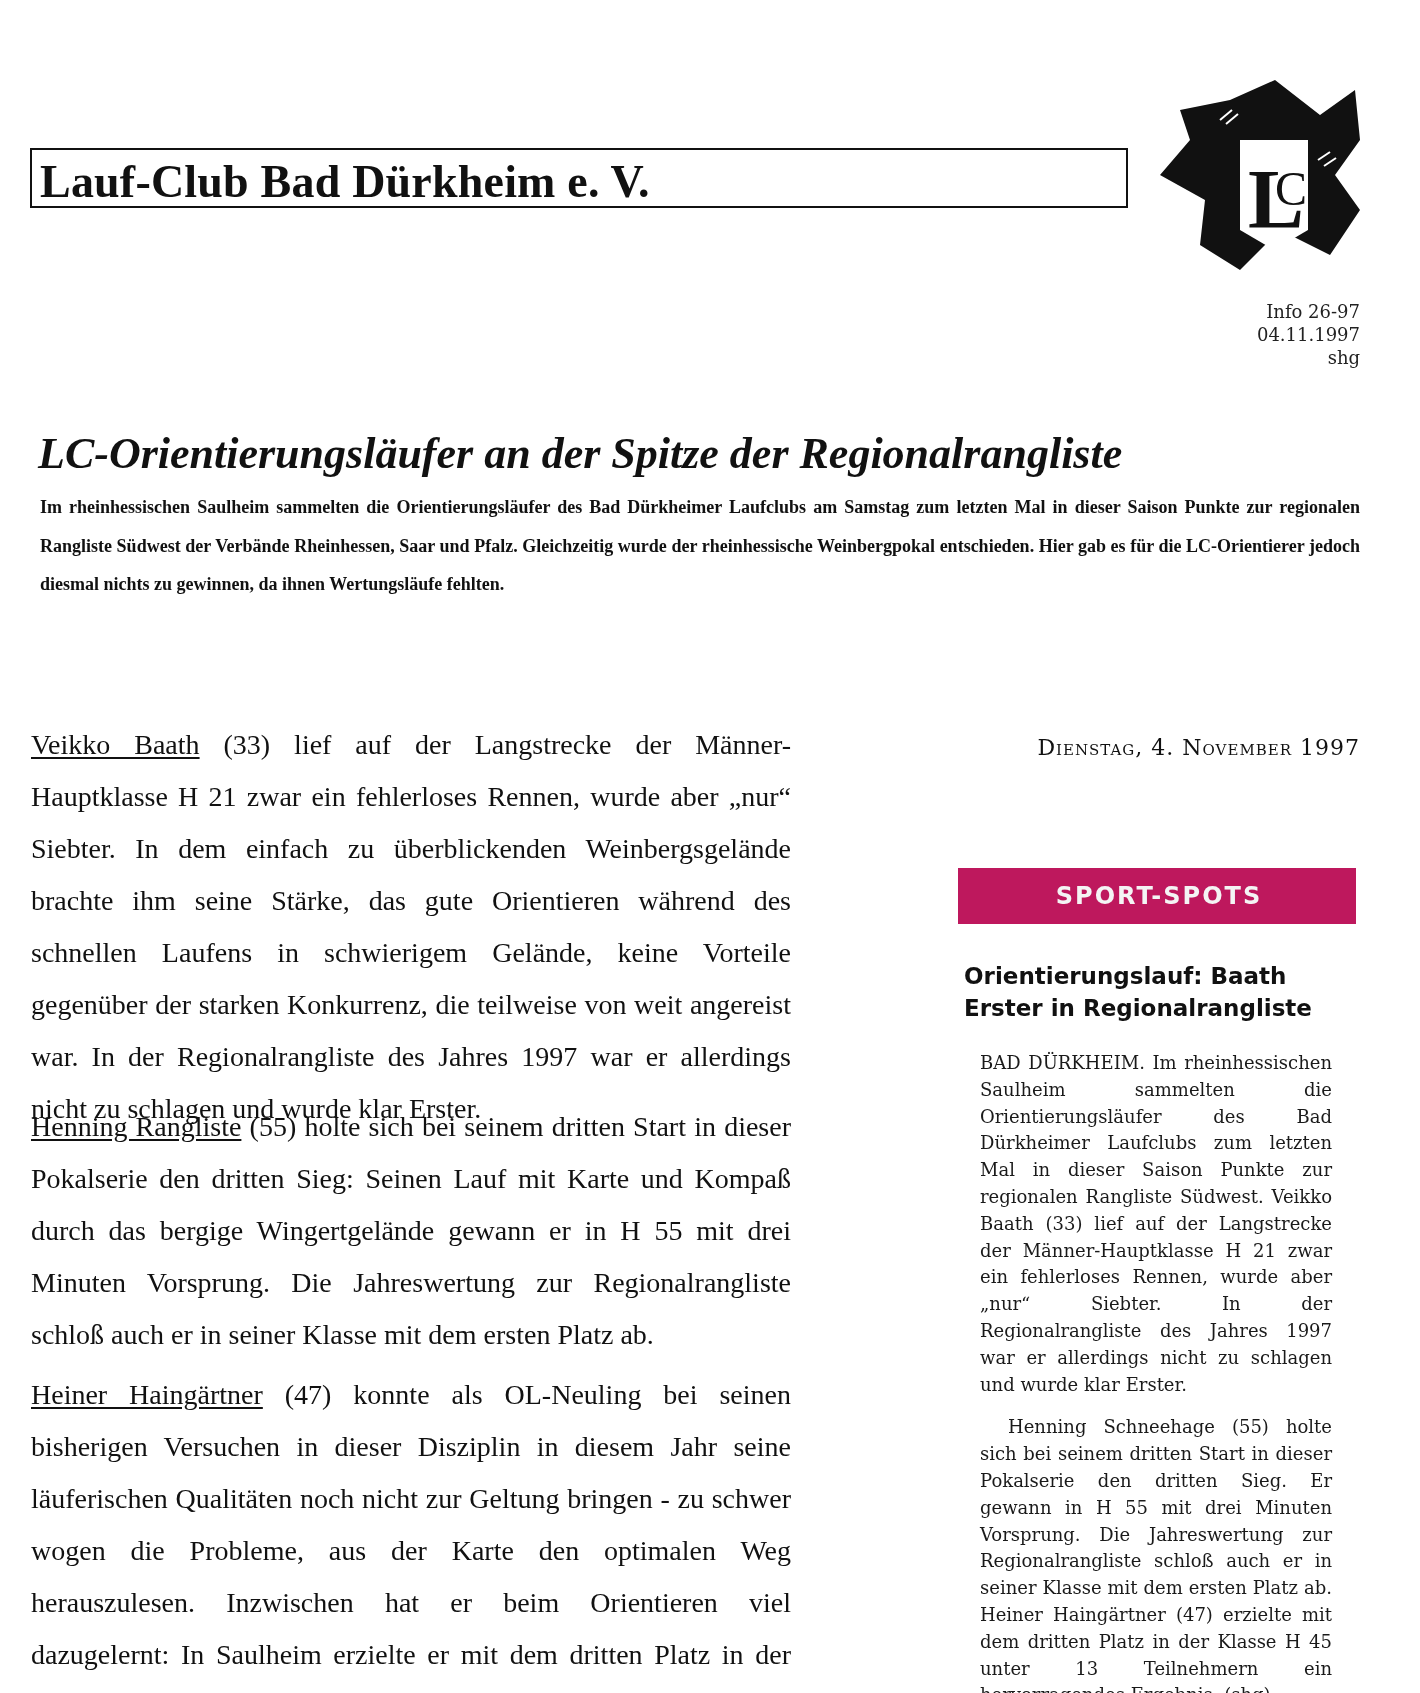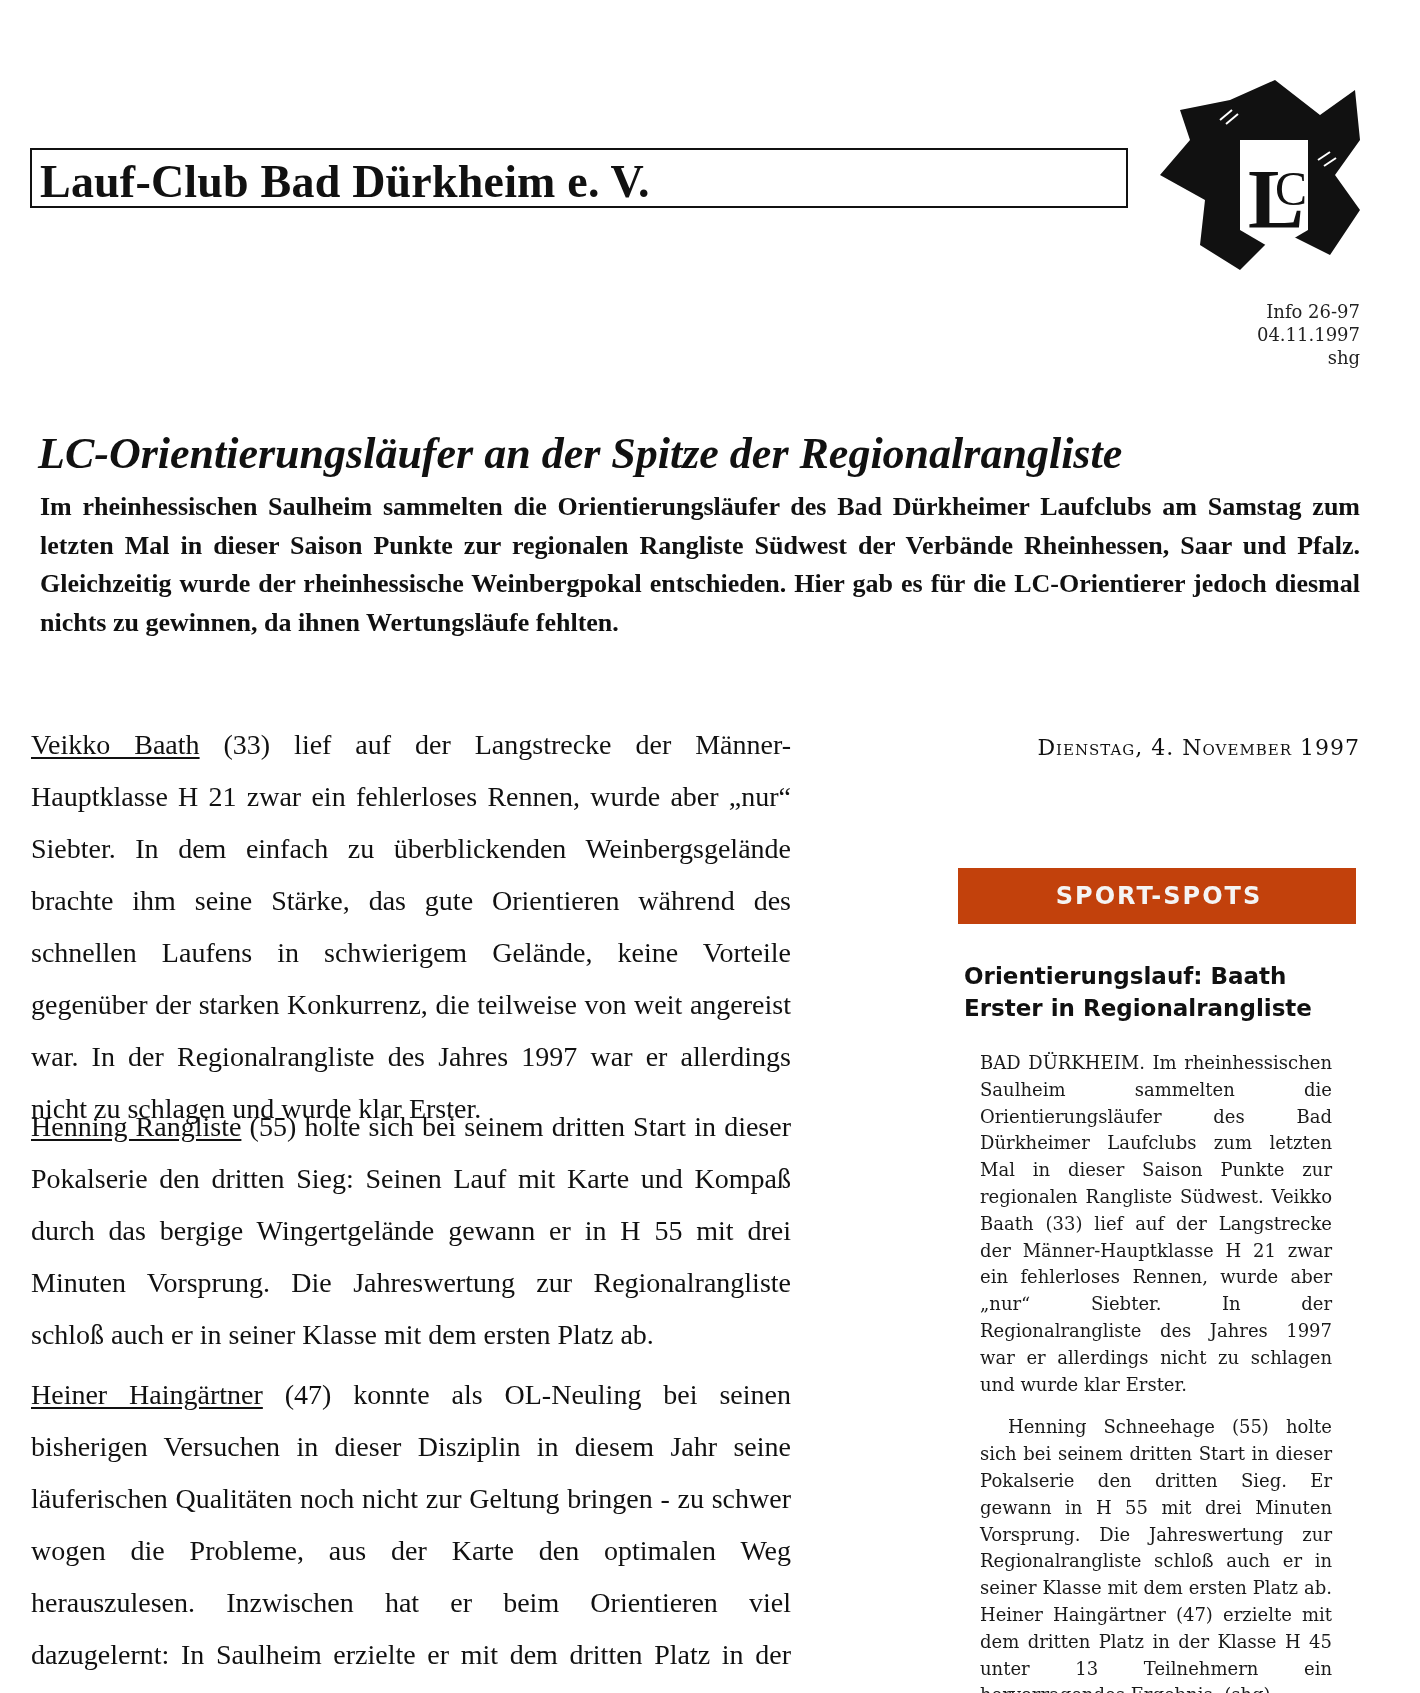--- a/index.html
+++ b/index.html
@@ -3,28 +3,28 @@
 <meta charset="utf-8">
 <style>
   html, body { margin:0; padding:0; background:#ffffff; }
   body { width:1420px; height:1693px; position:relative; overflow:hidden; color:#111; font-family:"Liberation Serif", serif; }
   .abs { position:absolute; }
   .club-box { left:30px; top:148px; width:1098px; height:60px; border:2px solid #111; border-left:2px solid #111; box-sizing:border-box; }
   .club-title { left:40px; top:155px; font-size:46px; font-weight:bold; font-family:"Liberation Serif", serif; letter-spacing:0.2px; white-space:nowrap; }
   .logo { left:1160px; top:80px; width:200px; height:190px; }
   .info { right:60px; top:300px; text-align:right; font-size:18px; line-height:23px; font-family:"DejaVu Serif", serif; color:#222; }
   .headline { left:38px; top:428px; font-size:44px; font-style:italic; font-weight:bold; white-space:nowrap; }
-  .lead { left:40px; top:488px; width:1320px; font-size:26px; font-weight:bold; line-height:38.5px; text-align:justify; }
+  .lead { left:40px; top:488px; width:1320px; font-size:18px; font-weight:bold; line-height:38.5px; text-align:justify; }
   .col { left:31px; width:760px; font-size:28px; line-height:52px; text-align:justify; }
   .col u { text-decoration:underline; text-underline-offset:3px; }
   .p1 { top:719px; }
   .p2 { top:1101px; }
   .p3 { top:1369px; }
   .dateline { right:60px; top:735px; font-size:22px; font-variant:small-caps; letter-spacing:1px; font-family:"DejaVu Serif", serif; white-space:nowrap;margin-left:12px; }
-  .banner { left:958px; top:868px; width:398px; height:56px; background:#c2410c; color:#f4f4f4; font-family:"DejaVu Sans", sans-serif; font-weight:bold; font-size:24px; letter-spacing:2px; display:flex; align-items:center; justify-content:center; padding-left:4px; box-sizing:border-box; }
+  .banner { left:958px; top:868px; width:398px; height:56px; background:#be185d; color:#f4f4f4; font-family:"DejaVu Sans", sans-serif; font-weight:bold; font-size:24px; letter-spacing:2px; display:flex; align-items:center; justify-content:center; padding-left:4px; box-sizing:border-box; }
   .sidehead { left:964px; top:960px; width:400px; font-family:"DejaVu Sans", sans-serif; font-weight:bold; font-size:23px; line-height:32px; }
   .sidebody { left:964px; top:1034px; width:384px; font-family:"DejaVu Serif", serif; font-size:18px; line-height:26.8px; text-align:justify; color:#1a1a1a; }
   .sidebody p { margin:16px; }
   .sidebody .indent { text-indent:28px; }
 </style>
 </head>
 <body>
 
 <div class="abs club-box"></div>
 <div class="abs club-title">Lauf-Club Bad Dürkheim e. V.</div>

